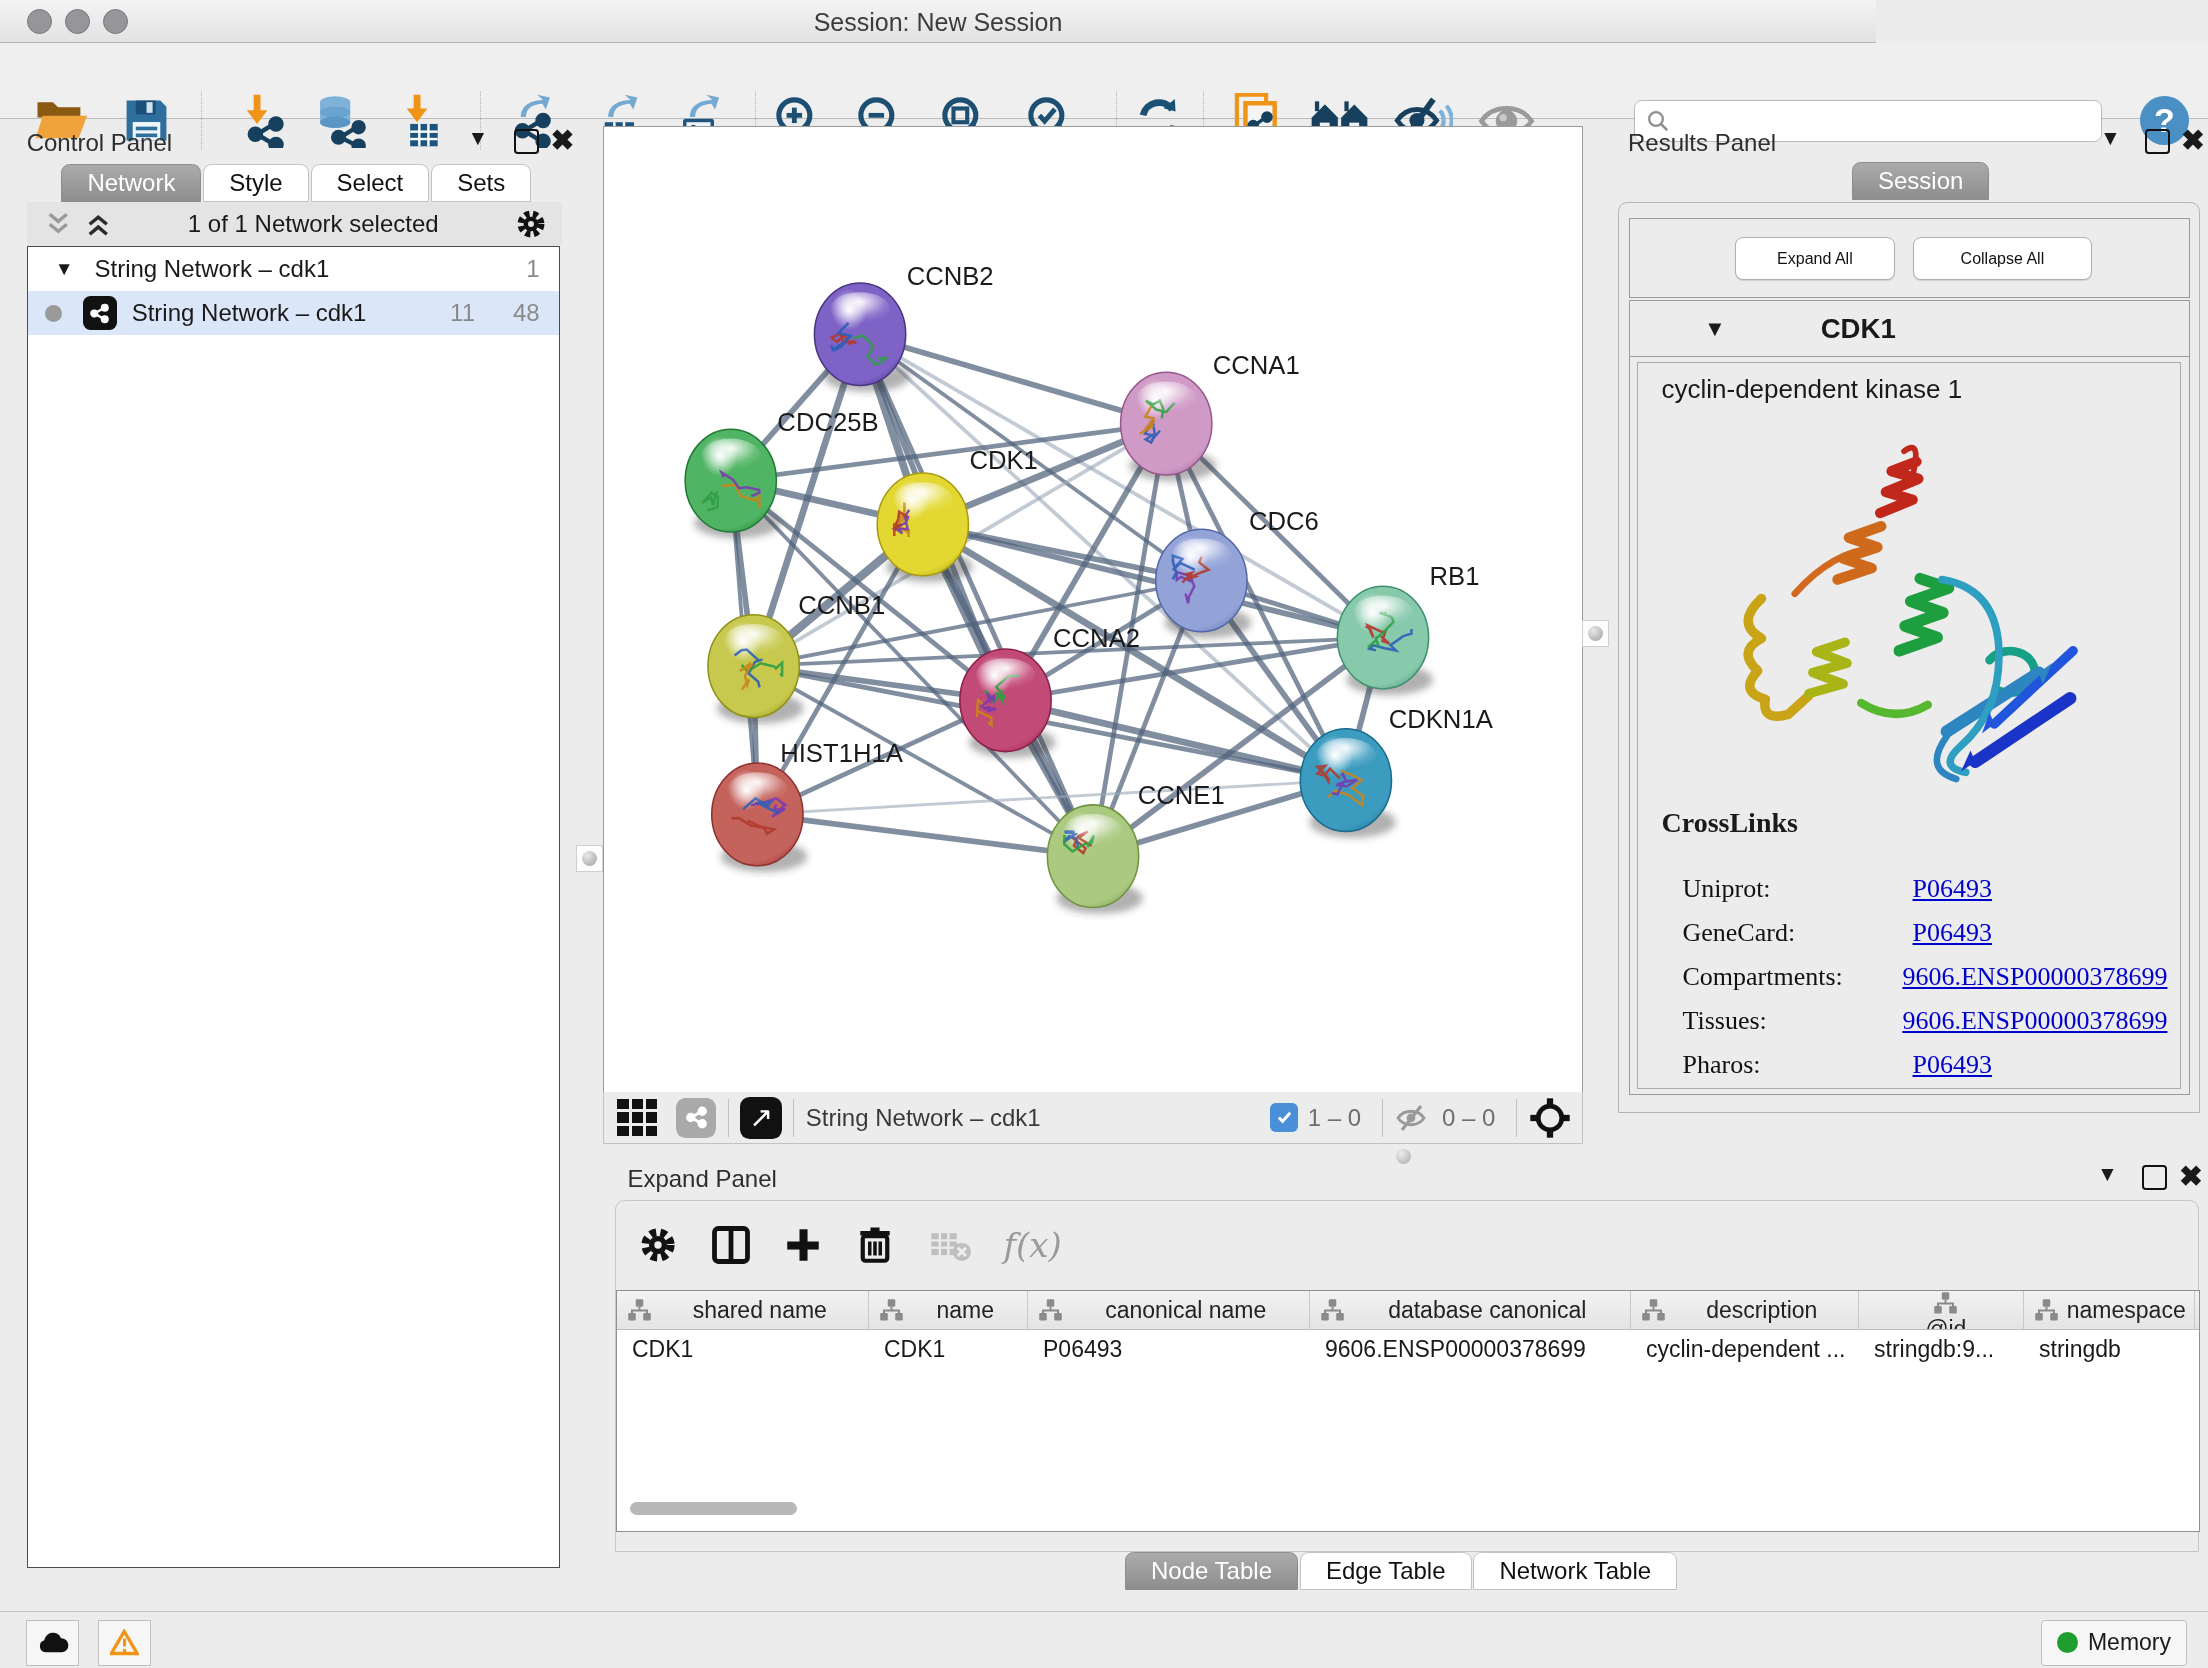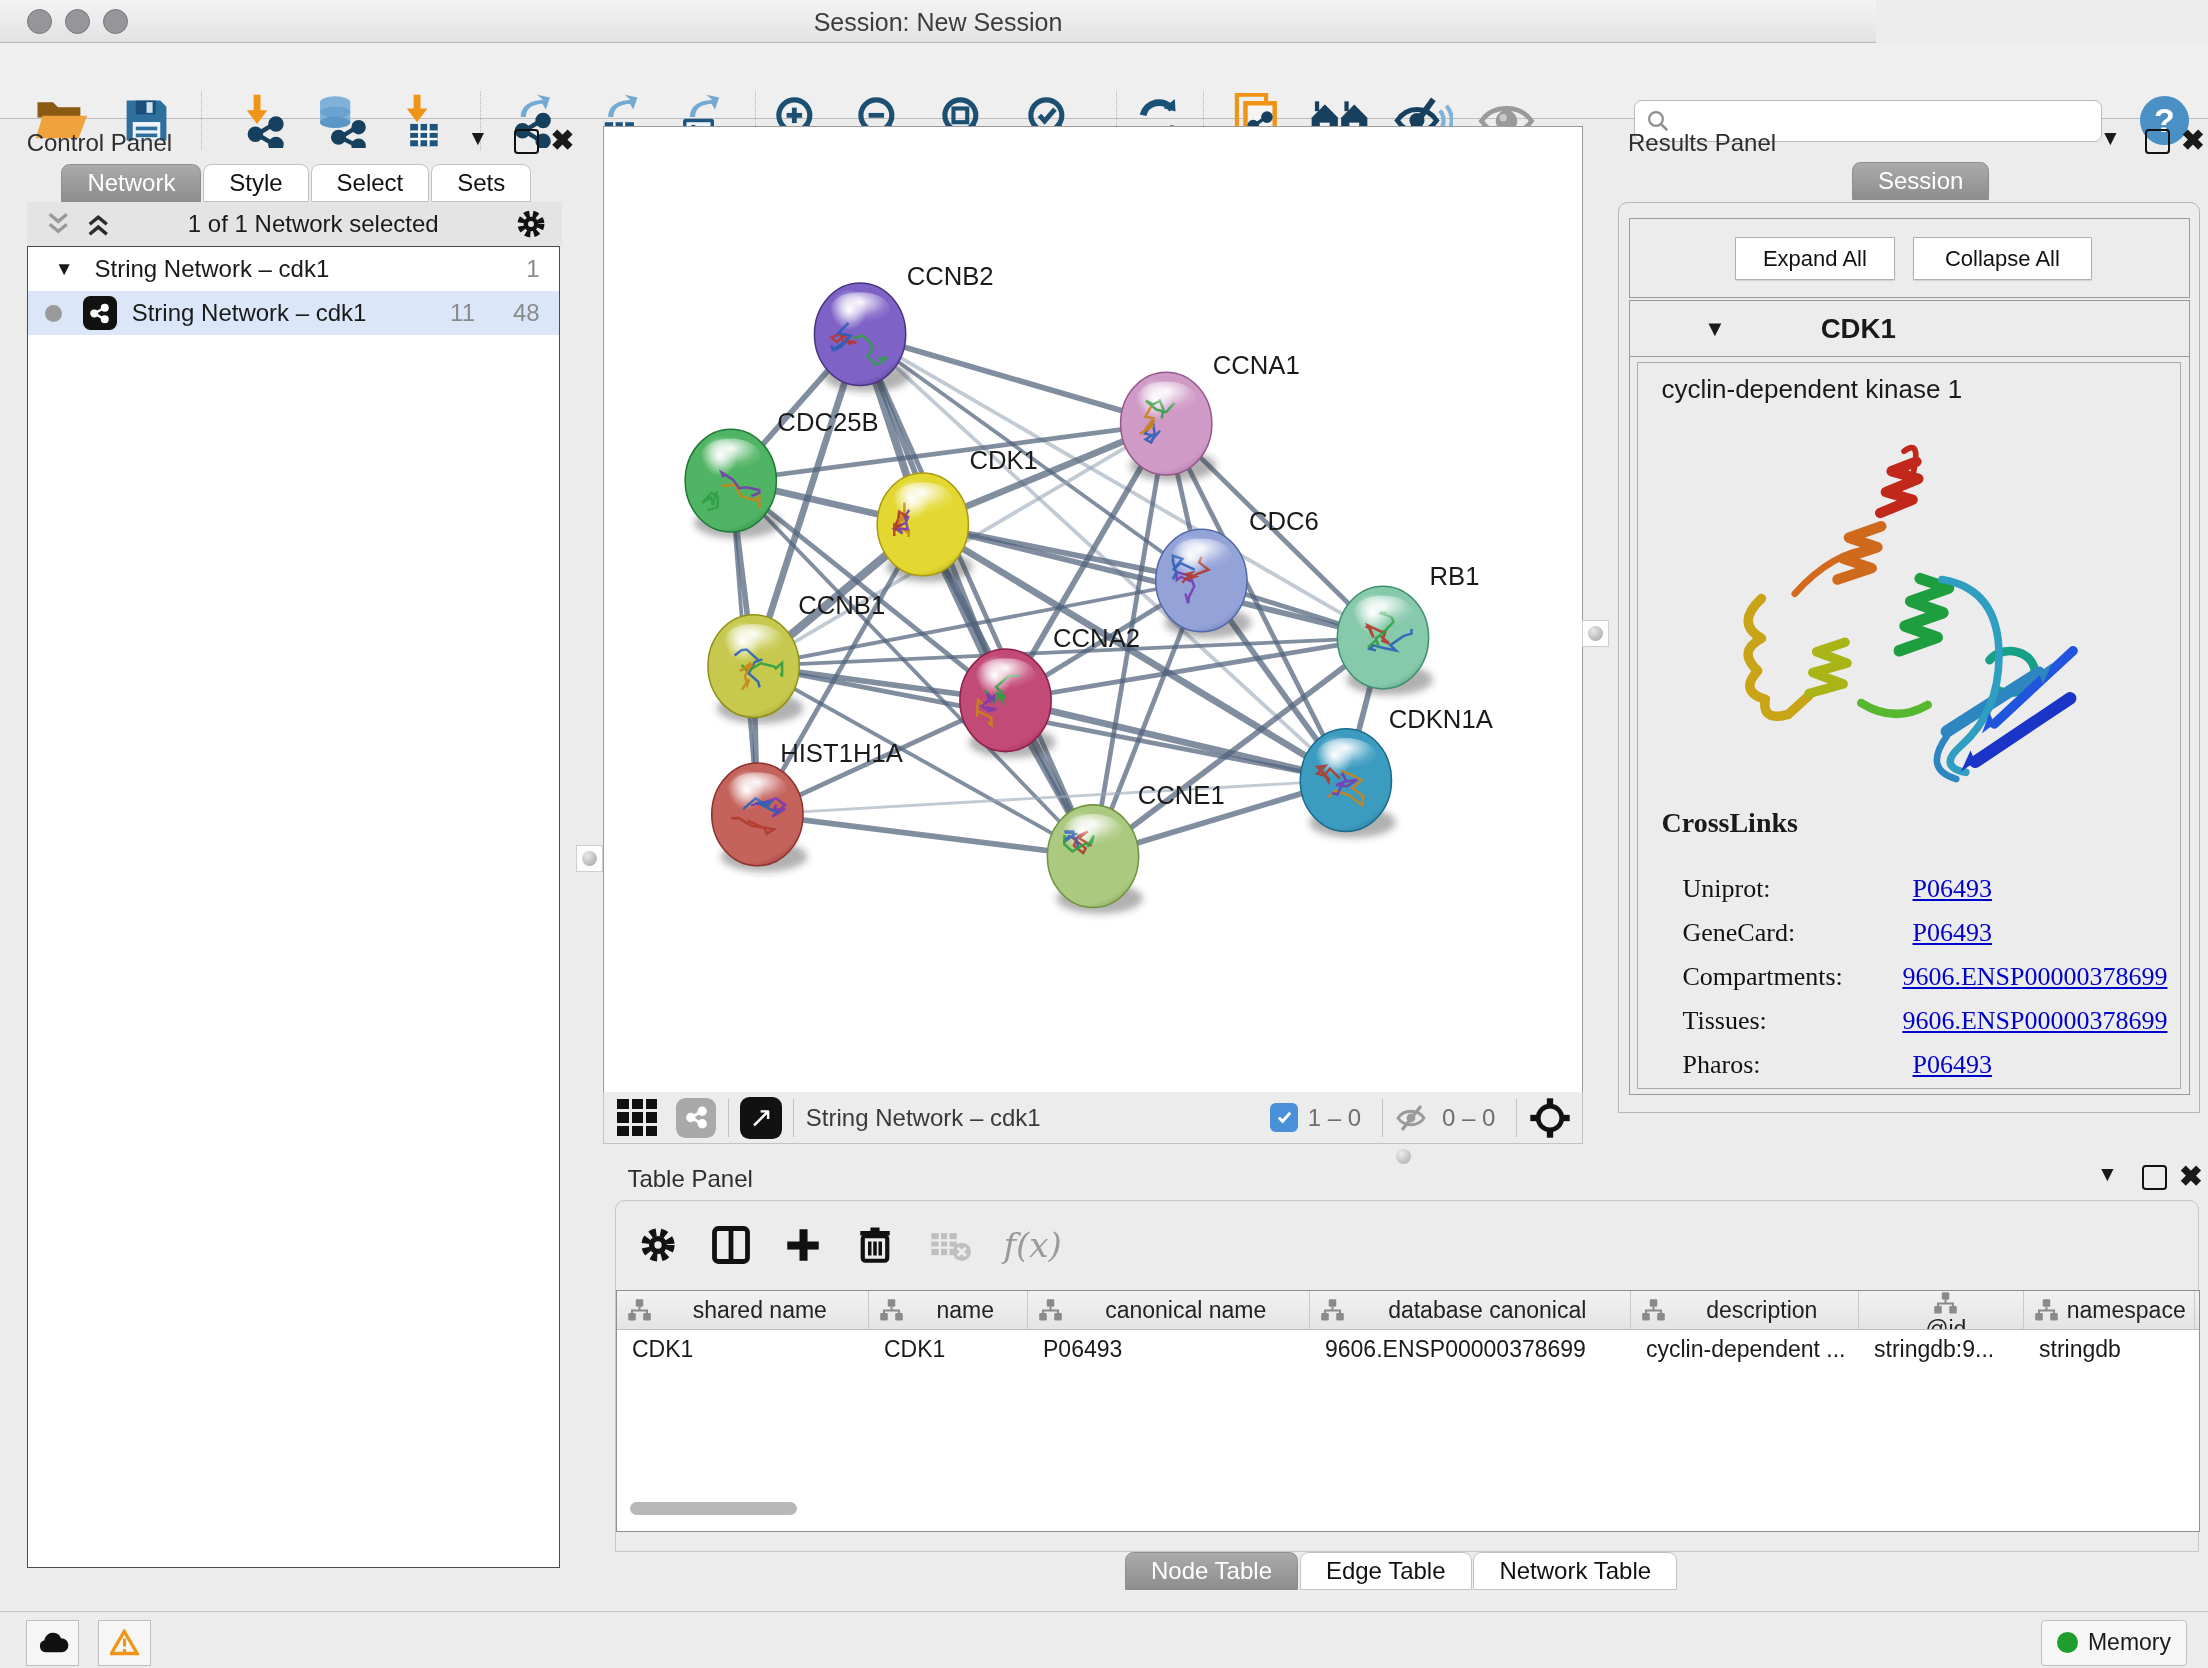--- a/index.html
+++ b/index.html
@@ -18,21 +18,21 @@
   .searchbox{left:1634px;top:57px;width:468px;height:42px;background:#fff;border:1px solid #b9b9b9;
     border-radius:7.6px;display:flex;align-items:center;padding-left:11.4px;box-sizing:border-box;}
   .helpbtn{left:2140px;top:53px;width:49px;height:49px;border-radius:50%;background:#4a90c4;
     color:#fff;font-weight:bold;font-size:34px;text-align:center;line-height:49px;}
   
   .ptitle{font-size:24px;color:#2e2e2e;}
   .tab{height:38px;border:1px solid #c2c2c2;background:#fff;color:#111;font-size:24px;
     display:inline-flex;align-items:center;justify-content:center;padding:0 25px;
     border-radius:8.6px 8.6px 0 0;margin-right:1.9px;box-sizing:border-box;}
   .tab.active{background:linear-gradient(#ababab,#8d8d8d);color:#fff;border-color:#8d8d8d;}
-  .btn{background:#fff;border:1px solid #b0b0b0;border-radius:1px;font-size:22px;color:#111;
+  .btn{background:#fff;border:1px solid #b0b0b0;border-radius:8px;font-size:16px;color:#111;
     display:inline-flex;align-items:center;justify-content:center;box-shadow:0 1px 1px rgba(0,0,0,.12);}
   
   .cp-sub{background:#e4e4e4;display:flex;align-items:center;font-size:24px;}
   .treebox{background:#fff;border:1.9px solid #4c4c4c;}
   .trow{display:flex;align-items:center;font-size:24px;height:44px;}
   .trow.sel{background:#dbe7f8;}
   .badge{color:#8a8a8a;font-size:24px;}
   .shareicon{width:34px;height:34px;background:#111;border-radius:7.6px;display:flex;
     align-items:center;justify-content:center;}
   
@@ -673,21 +673,21 @@
                 <span class="sertxt" style="width: 230px;">Pharos:</span>
                 <a class="linktxt">P06493</a>
               </div>
             </div>
         </div>
       </div>
     </div>
   </div>
 
   <div class="abs" style="left:615px;top:1162px;width:1593px;height:438px">
-    <span class="abs ptitle" style="left:12.4px;top:2.9px">Table Panel</span>
+    <span class="abs ptitle" style="left:12.4px;top:2.9px">Expand Panel</span>
     <span class="abs glyph" style="left:1482px;top:0px;font-size:21px">▼</span>
     <span class="abs" style="left:1527px;top:2.9px;width:21px;height:21px;border:2.9px solid #111;border-radius:3.8px"></span>
     <span class="abs glyph" style="left:1564px;top:-1.9px;font-weight:bold">✖</span>
 
     <div class="abs tp-tool" style="left:0px;top:38px;width:1582px;height:350px">
 
       <div style="height:88px;display:flex;align-items:center">
         <svg width="42" height="42" viewBox="0 0 24 24" style="margin-left:21px">
           <circle cx="12" cy="12" r="7.2" fill="none" stroke="#111" stroke-width="4.6" stroke-dasharray="3.4 2.45"></circle>
           <circle cx="12" cy="12" r="5.2" fill="#111"></circle>

